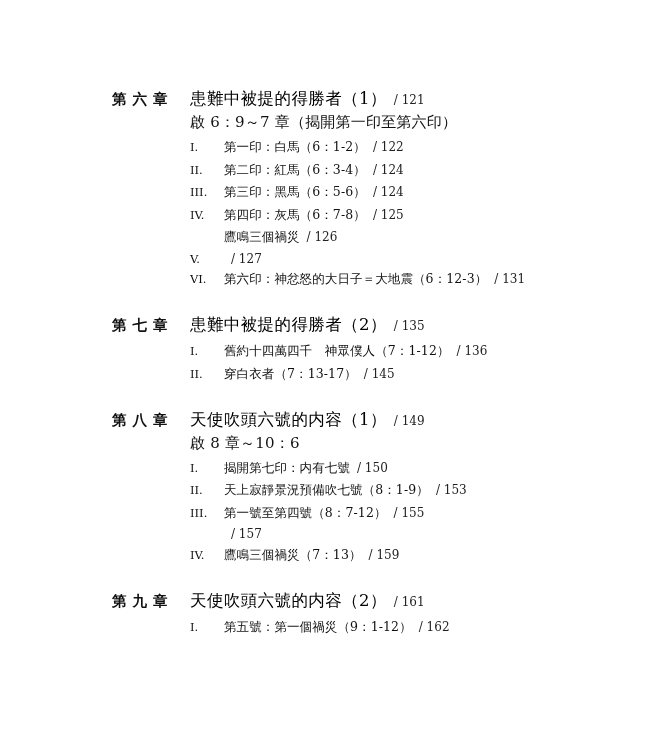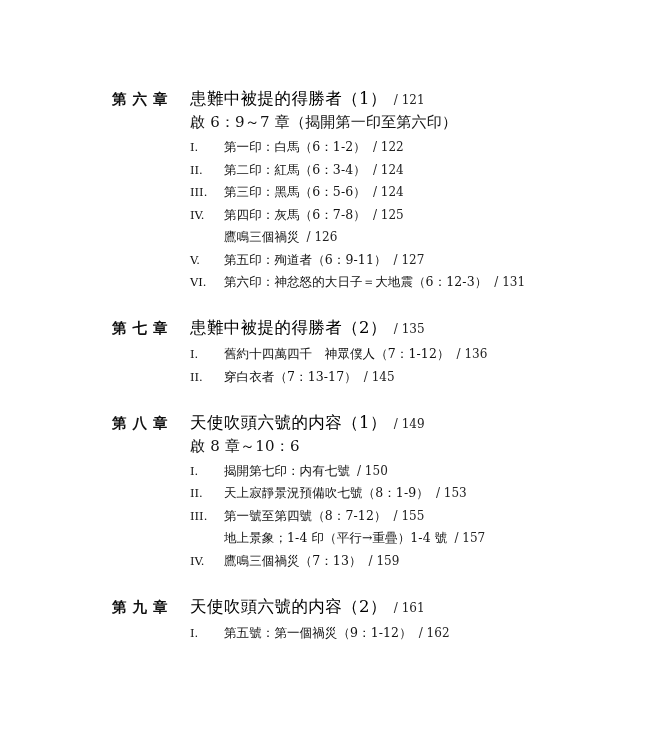--- a/index.html
+++ b/index.html
@@ -130,21 +130,20 @@
             <span class="item-text">第四印：灰馬（6：7-8）</span>
             <span class="page-num">/ 125</span>
           </div>
           <div class="item">
             <span class="item-num blank"></span>
             <span class="item-text">鷹鳴三個禍災</span>
             <span class="page-num">/ 126</span>
           </div>
           <div class="item">
             <span class="item-num">V.</span>
-            <span class="item-text">第五印：殉道者（6：9-11）</span>
             <span class="page-num">/ 127</span>
           </div>
           <div class="item">
             <span class="item-num">VI.</span>
             <span class="item-text">第六印：神忿怒的大日子＝大地震（6：12-3）</span>
             <span class="page-num">/ 131</span>
           </div>
         </div>
       </div>
       <div class="chapter">
@@ -183,21 +182,20 @@
             <span class="item-num">II.</span>
             <span class="item-text">天上寂靜景況預備吹七號（8：1-9）</span>
             <span class="page-num">/ 153</span>
           </div>
           <div class="item">
             <span class="item-num">III.</span>
             <span class="item-text">第一號至第四號（8：7-12）</span>
             <span class="page-num">/ 155</span>
           </div>
           <div class="item indent">
-            <span class="item-text">地上景象；1-4 印（平行→重疊）1-4 號</span>
             <span class="page-num">/ 157</span>
           </div>
           <div class="item">
             <span class="item-num">IV.</span>
             <span class="item-text">鷹鳴三個禍災（7：13）</span>
             <span class="page-num">/ 159</span>
           </div>
         </div>
       </div>
       <div class="chapter">

